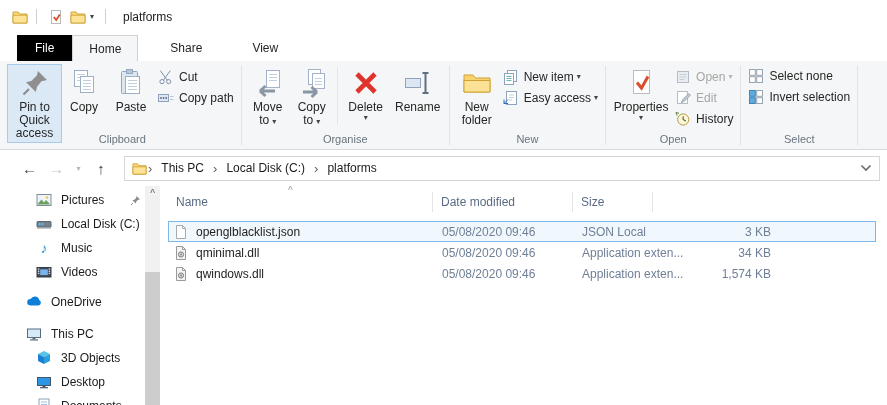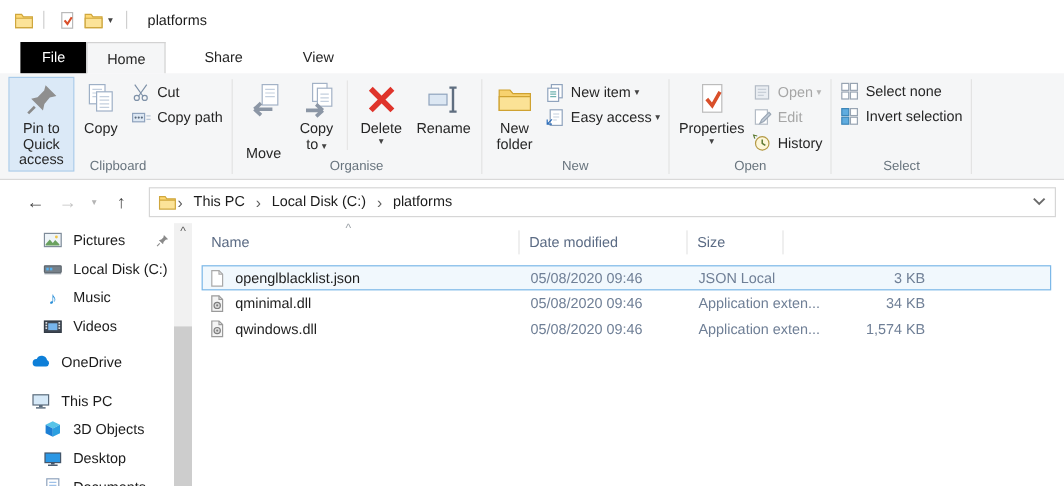--- a/index.html
+++ b/index.html
@@ -141,20 +141,31 @@
         <span class="ic32">
           <svg viewBox="0 0 32 32">
               <rect x="6.5" y="3.5" width="13" height="16" fill="#fff" stroke="#9eb0c6"></rect>
               <path d="M9 7.5h8M9 10.5h8M9 13.5h8" stroke="#c3cfde"></path>
               <rect x="12.5" y="9.5" width="13" height="16" fill="#fff" stroke="#9eb0c6"></rect>
               <path d="M15 13.5h8M15 16.5h8M15 19.5h8M15 22.5h8" stroke="#c3cfde"></path>
             </svg>
         </span>
         <span>Copy</span>
       </div>
+      <div class="btnL" style="width:48px;">
+        <span class="ic32">
+          <svg viewBox="0 0 32 32">
+              <rect x="6.5" y="4.5" width="16" height="22" rx="1" fill="#dde7f2" stroke="#93a7bf"></rect>
+              <rect x="11.5" y="2.5" width="6" height="4" fill="#b9c6d6" stroke="#93a7bf"></rect>
+              <rect x="10.5" y="9.5" width="14" height="17" fill="#fff" stroke="#9eb0c6"></rect>
+              <path d="M13 13.5h9M13 16.5h9M13 19.5h9M13 22.5h9" stroke="#c3cfde"></path>
+            </svg>
+        </span>
+        <span>Paste</span>
+      </div>
       <div class="smallcol">
         <div class="btnS">
           <span class="ic16">
             <svg viewBox="0 0 16 16" fill="none" stroke="#7e91a8">
                 <circle cx="4" cy="12.6" r="2.1"></circle>
                 <circle cx="10.6" cy="12.6" r="2.1"></circle>
                 <path d="M5.4 11.2L12.3 1.6M9.2 11.2L2.3 1.6"></path>
               </svg>
           </span>
           <span>Cut</span>
@@ -172,21 +183,21 @@
           <span>Copy path</span>
         </div>
       </div>
     </div>
     <div class="rg-label">Clipboard</div>
   </div>
   <div class="rg-div"></div>
 
   <div class="rgroup">
     <div class="rg-content">
-      <div class="btnL" style="width:44px;gap:21px;">
+      <div class="btnL" style="width:44px;">
         <span class="ic32">
           <svg viewBox="0 0 32 32">
               <rect x="14.5" y="3.5" width="13" height="17" fill="#fff" stroke="#a3b2c6"></rect>
               <path d="M17 7.5h8M17 10.5h8M17 13.5h8" stroke="#c3cfde"></path>
               <path d="M23 24H8M8 24l5.5-5M8 24l5.5 5" stroke="#8b96a5" stroke-width="3" fill="none"></path>
             </svg>
         </span>
         <span>Move</span>
         <span><span>to</span><span class="dd-inline">▾</span></span>
       </div>

